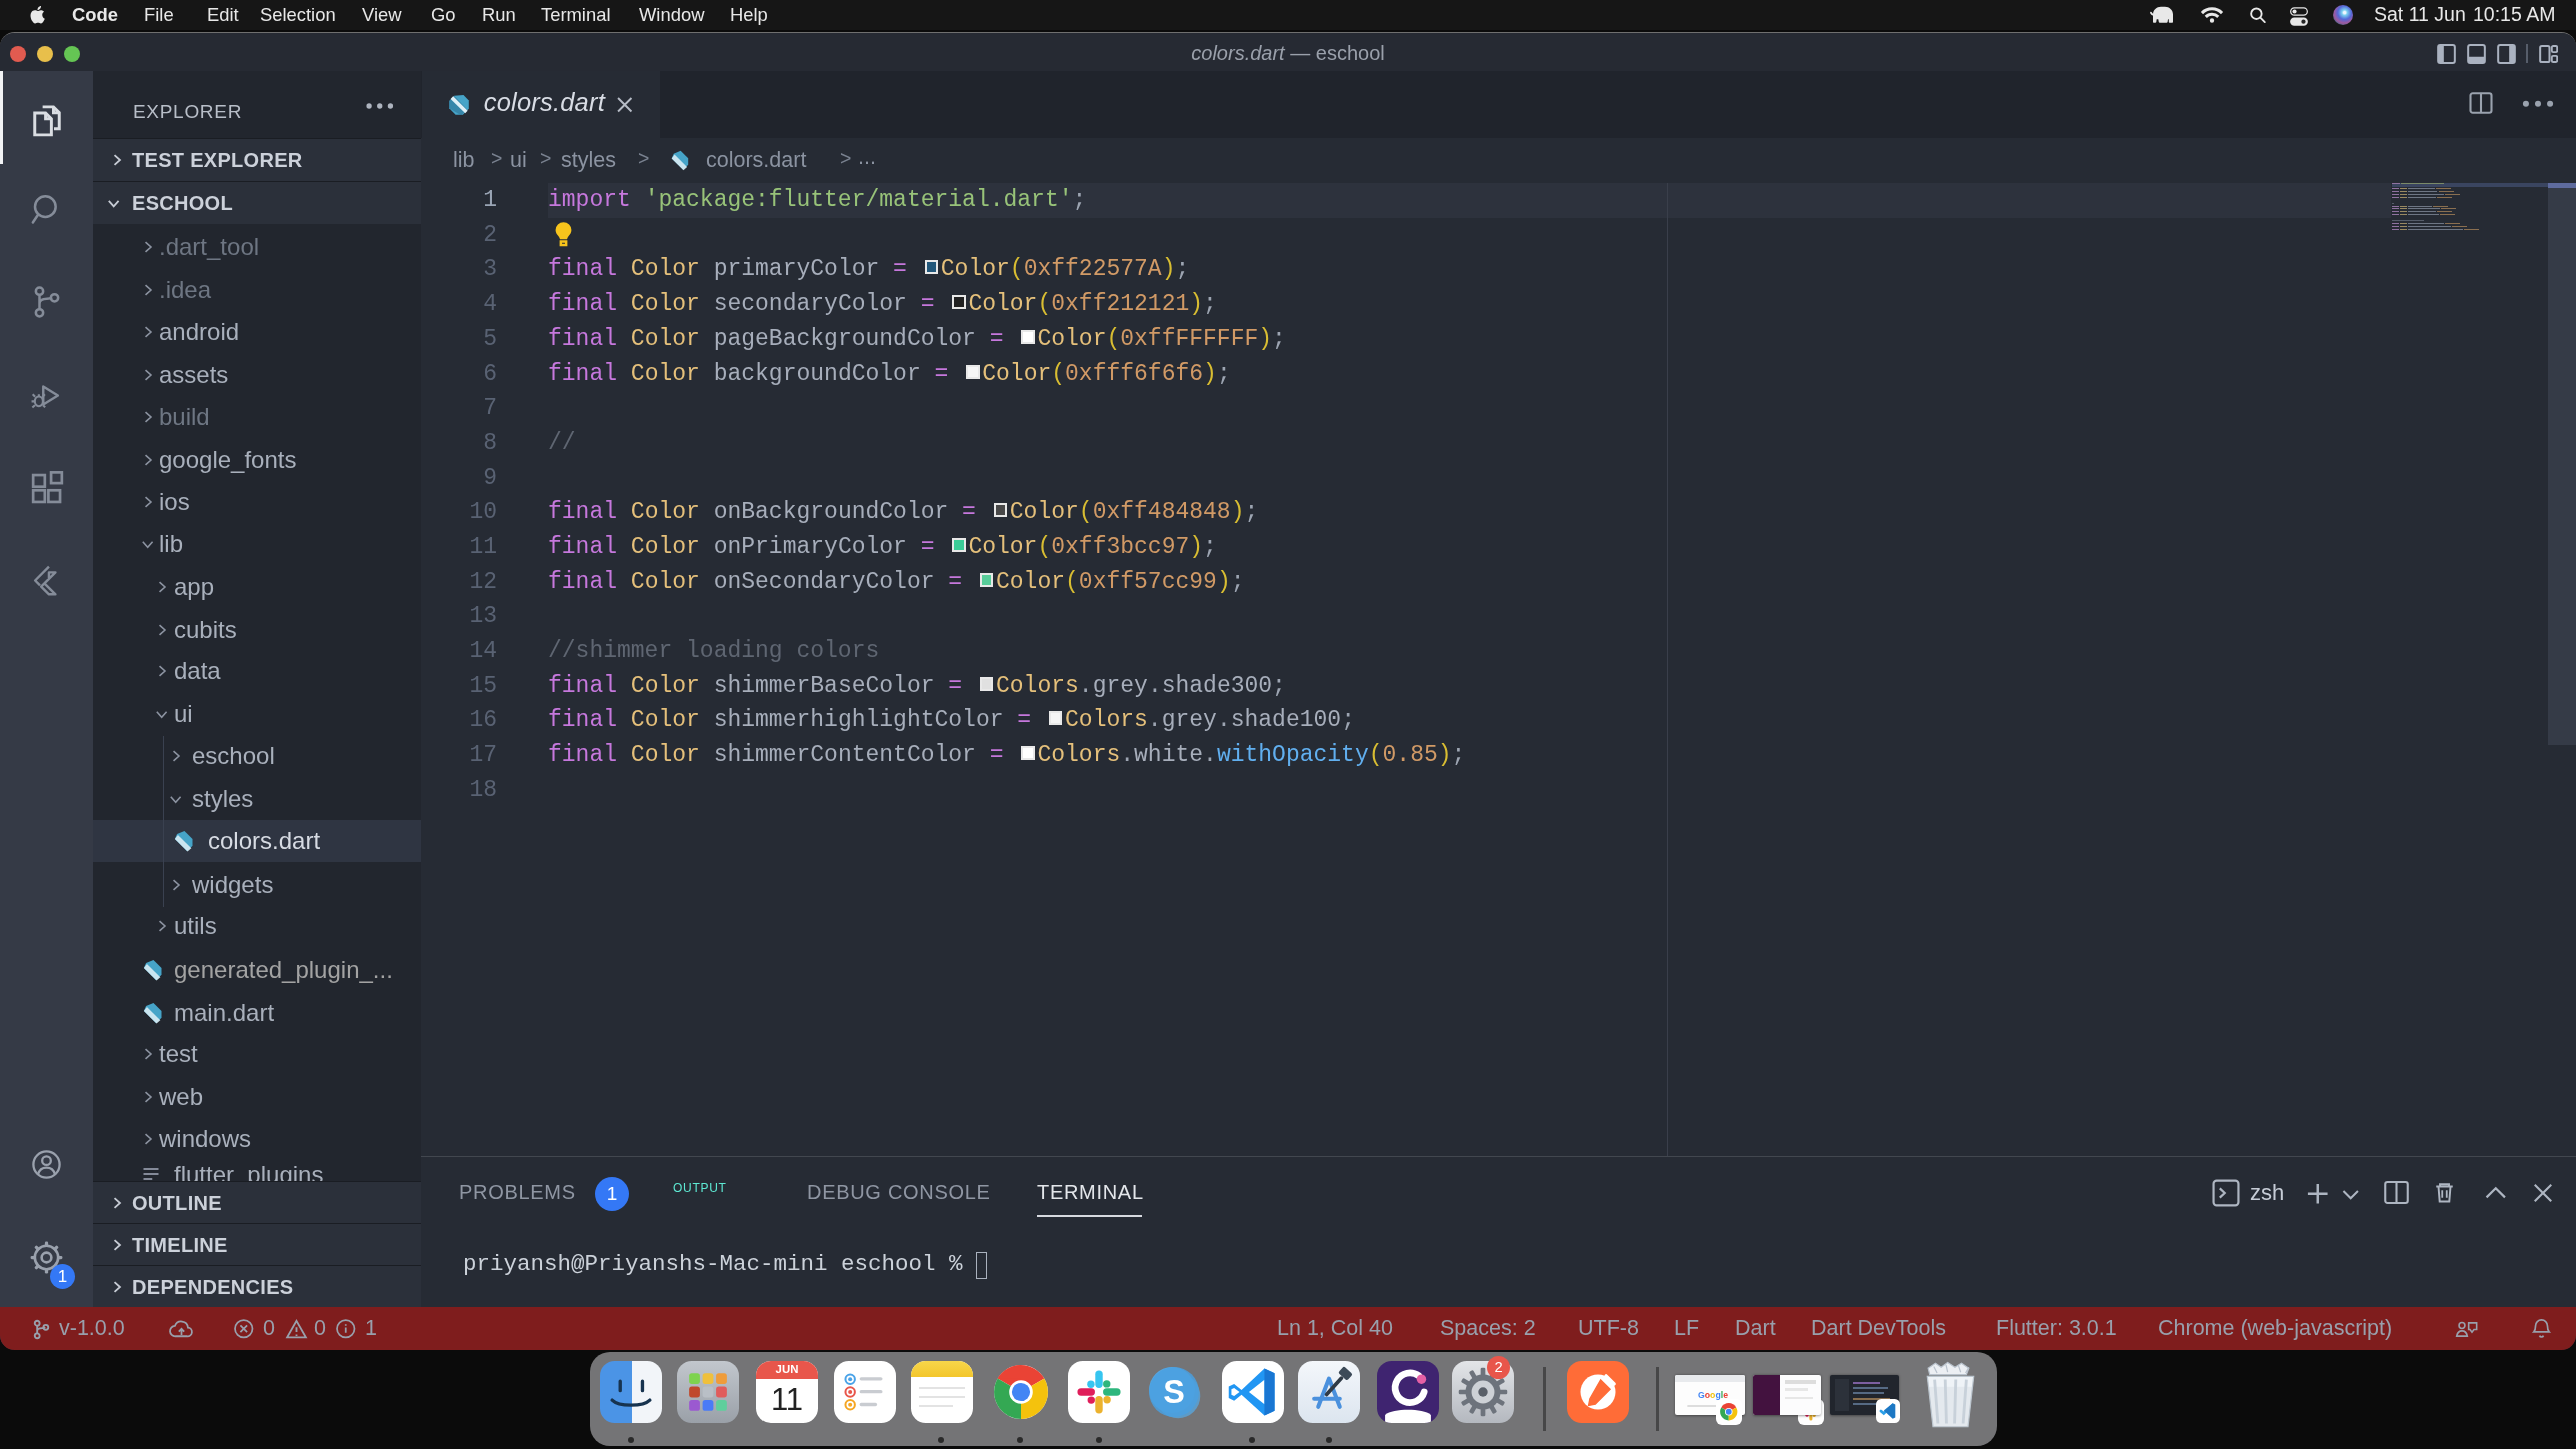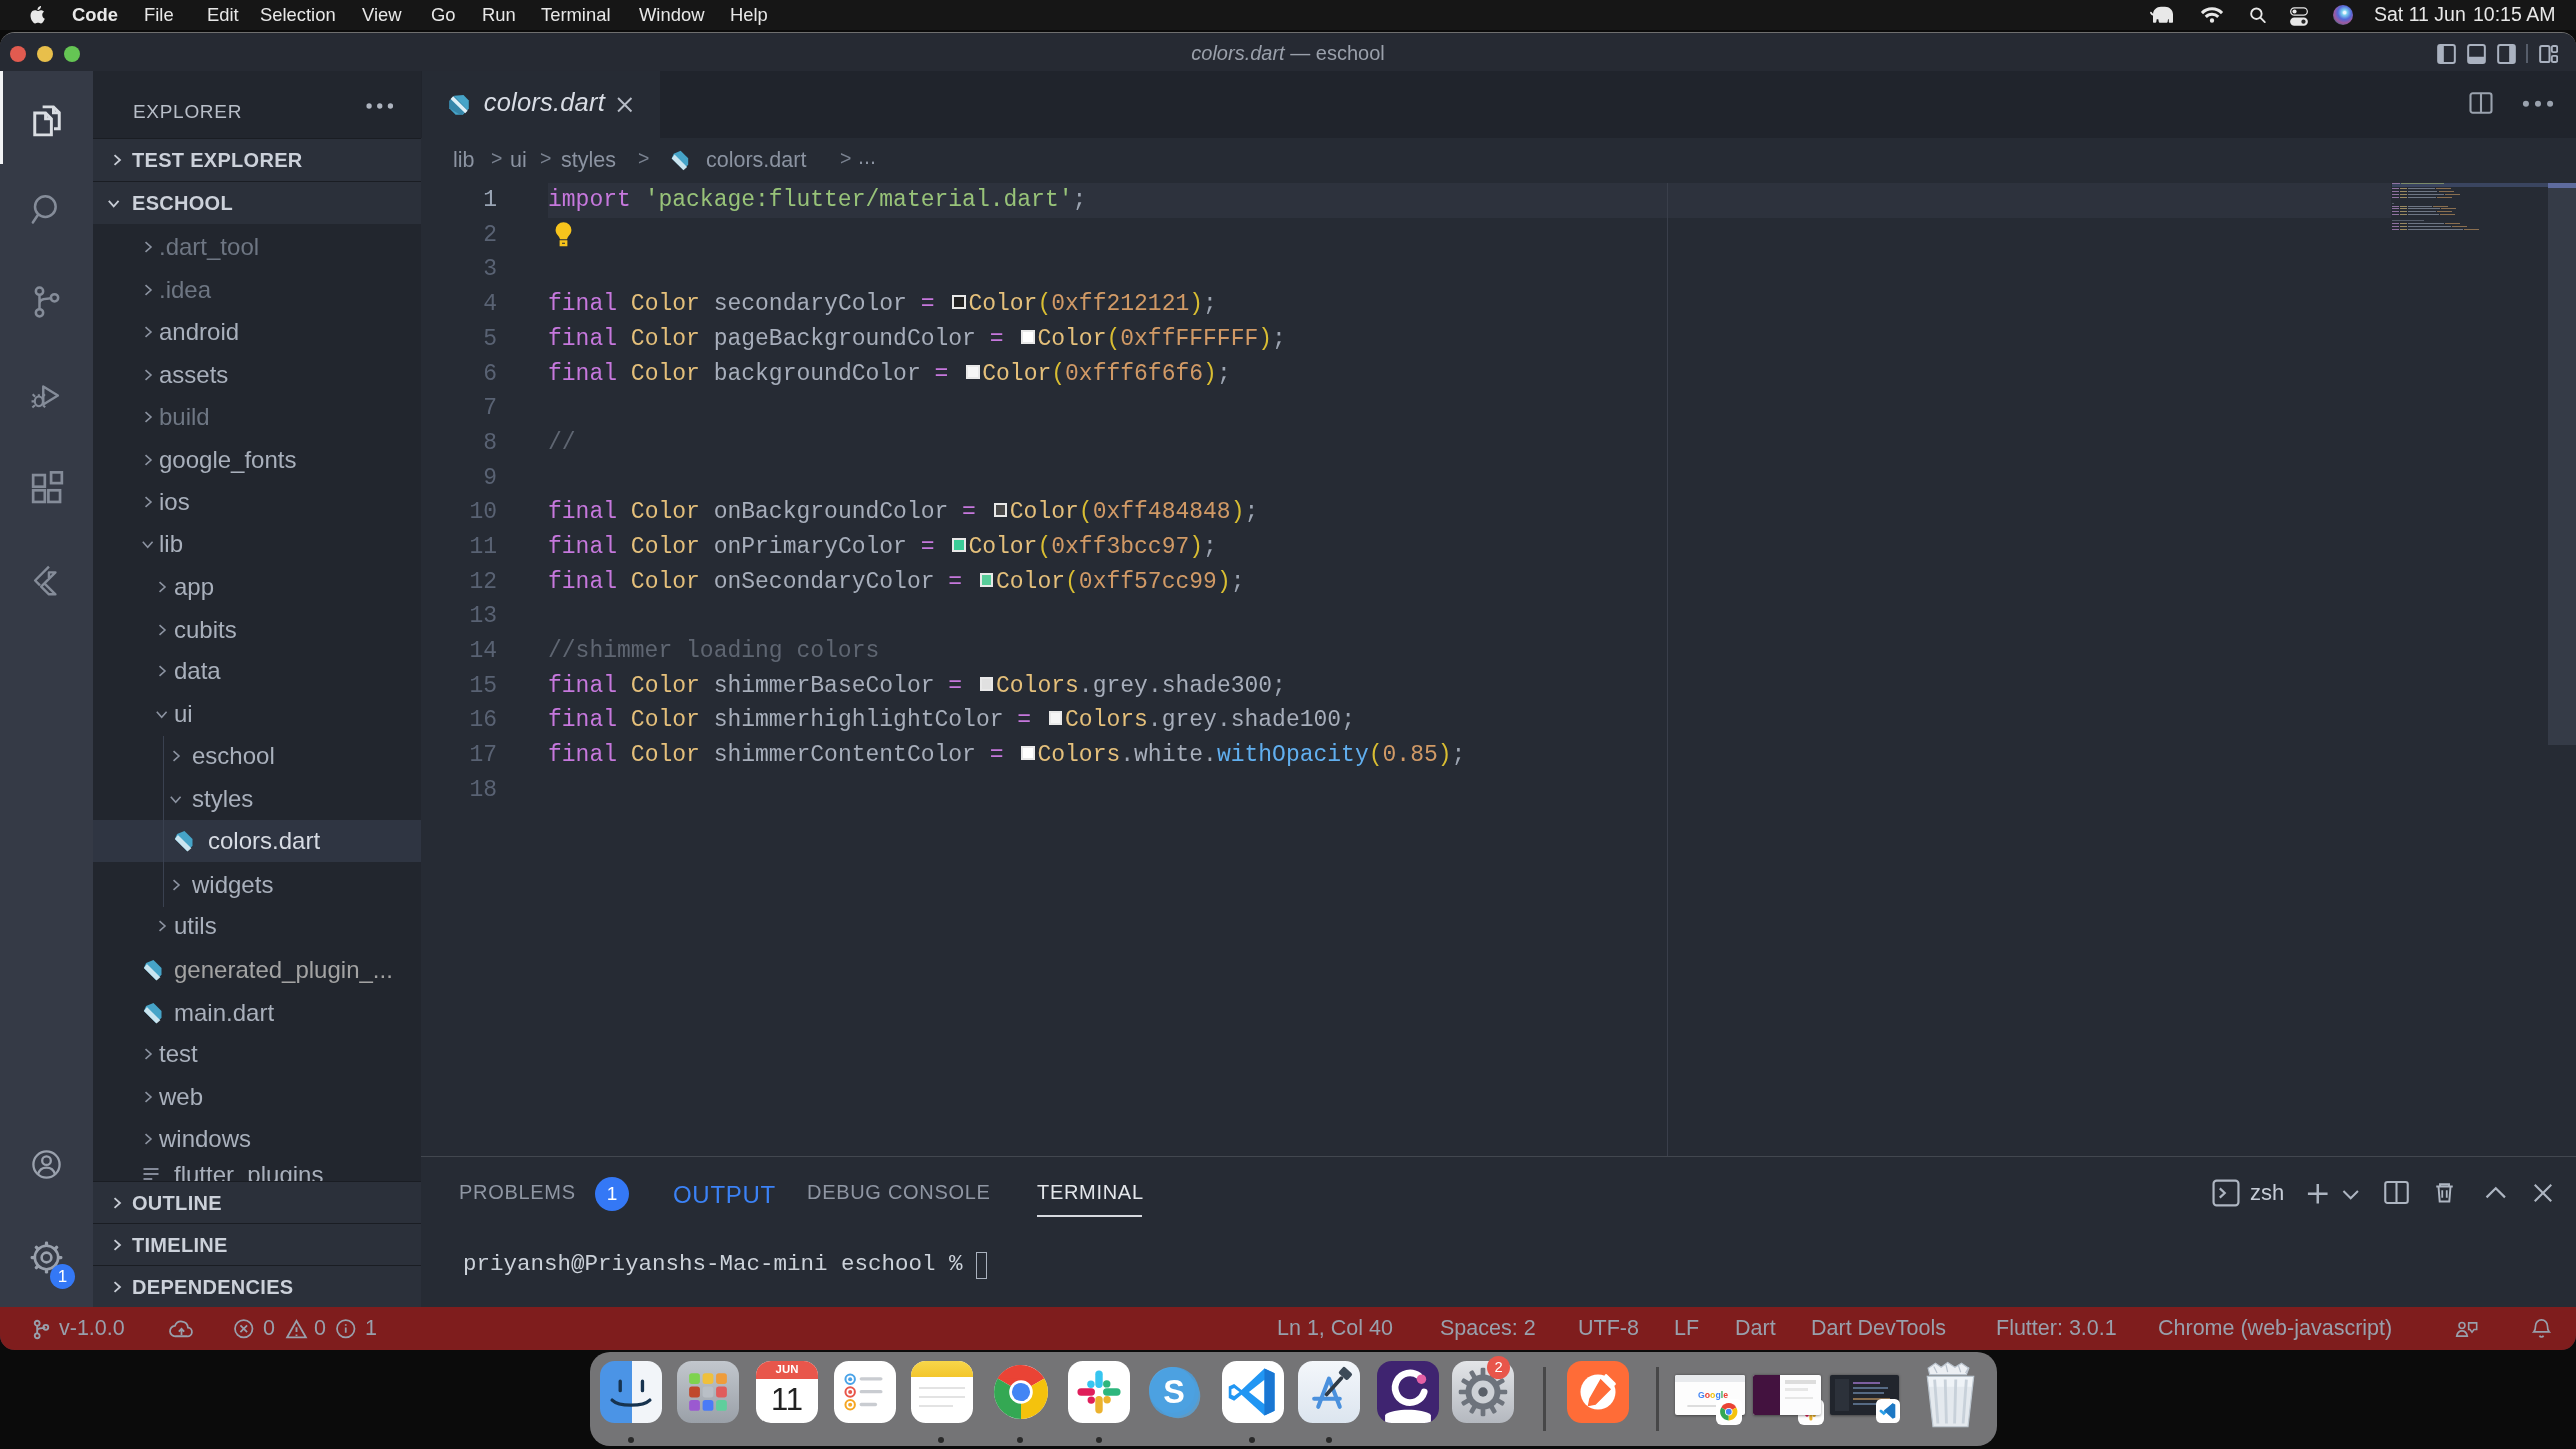--- a/index.html
+++ b/index.html
@@ -403,20 +403,21 @@
   <div id="editor">
     <div class="abs" style="left:127px;top:-0.7px;width:1843px;height:36px;background:#2d323d"></div>
     <div class="abs" style="left:1246px;top:0;width:1.3px;height:973px;background:#3a3f4b"></div>
     <div class="abs" style="left:2127px;top:0;width:27.5px;height:562px;background:#353b47"></div>
     <div class="abs" style="left:1971px;top:-1.3px;width:156px;height:5.4px;background:#3a4560"></div>
     <div class="abs" style="left:2127px;top:-1.3px;width:27.5px;height:6px;background:#5e6b9e"></div>
     <div class="ln" style="top:0.1px;line-height:35px;color:#9aa5b5">1</div>
     <div class="codeline" style="left:127px;top:0.1px"><span class="kw">import</span> <span class="st">'package:flutter/material.dart'</span><span class="pu">;</span></div>
     <div class="ln" style="top:35px;line-height:35px;color:#596273">2</div>
     <div class="ln" style="top:69px;line-height:35px;color:#596273">3</div>
+    <div class="codeline" style="left:127px;top:69px"><span class="kw">final</span> <span class="ty">Color</span> <span class="id">primaryColor</span> <span class="kw">=</span> <span class="sw" style="background:#22577A"></span><span class="ty">Color</span><span class="br">(</span><span class="nu">0xff22577A</span><span class="br">)</span><span class="pu">;</span></div>
     <div class="ln" style="top:104px;line-height:35px;color:#596273">4</div>
     <div class="codeline" style="left:127px;top:104px"><span class="kw">final</span> <span class="ty">Color</span> <span class="id">secondaryColor</span> <span class="kw">=</span> <span class="sw" style="background:#212121"></span><span class="ty">Color</span><span class="br">(</span><span class="nu">0xff212121</span><span class="br">)</span><span class="pu">;</span></div>
     <div class="ln" style="top:139px;line-height:35px;color:#596273">5</div>
     <div class="codeline" style="left:127px;top:139px"><span class="kw">final</span> <span class="ty">Color</span> <span class="id">pageBackgroundColor</span> <span class="kw">=</span> <span class="sw" style="background:#FFFFFF"></span><span class="ty">Color</span><span class="br">(</span><span class="nu">0xffFFFFFF</span><span class="br">)</span><span class="pu">;</span></div>
     <div class="ln" style="top:174px;line-height:35px;color:#596273">6</div>
     <div class="codeline" style="left:127px;top:174px"><span class="kw">final</span> <span class="ty">Color</span> <span class="id">backgroundColor</span> <span class="kw">=</span> <span class="sw" style="background:#f6f6f6"></span><span class="ty">Color</span><span class="br">(</span><span class="nu">0xfff6f6f6</span><span class="br">)</span><span class="pu">;</span></div>
     <div class="ln" style="top:208px;line-height:35px;color:#596273">7</div>
     <div class="ln" style="top:243px;line-height:35px;color:#596273">8</div>
     <div class="codeline" style="left:127px;top:243px"><span class="cm">//</span></div>
     <div class="ln" style="top:278px;line-height:35px;color:#596273">9</div>
@@ -451,21 +452,21 @@
     <div class="abs" style="left:1971px;top:28px;height:1.3px;white-space:nowrap;font-size:0"><span style="display:inline-block;height:1.3px;width:6.7px;background:#8f72a0;margin-right:1.3px"></span><span style="display:inline-block;height:1.3px;width:6.7px;background:#9a8a62;margin-right:1.3px"></span><span style="display:inline-block;height:1.3px;width:28px;background:#6e7684;margin-right:1.3px"></span><span style="display:inline-block;height:1.3px;width:14.8px;background:#8a6f50"></span></div>
     <div class="abs" style="left:1971px;top:31px;height:1.3px;white-space:nowrap;font-size:0"><span style="display:inline-block;height:1.3px;width:6.7px;background:#8f72a0;margin-right:1.3px"></span><span style="display:inline-block;height:1.3px;width:6.7px;background:#9a8a62;margin-right:1.3px"></span><span style="display:inline-block;height:1.3px;width:31px;background:#6e7684;margin-right:1.3px"></span><span style="display:inline-block;height:1.3px;width:14.8px;background:#8a6f50"></span></div>
     <div class="abs" style="left:1971px;top:37px;height:1.3px;white-space:nowrap;font-size:0"><span style="display:inline-block;height:1.3px;width:32px;background:#565d6a"></span></div>
     <div class="abs" style="left:1971px;top:40px;height:1.3px;white-space:nowrap;font-size:0"><span style="display:inline-block;height:1.3px;width:6.7px;background:#8f72a0;margin-right:1.3px"></span><span style="display:inline-block;height:1.3px;width:6.7px;background:#9a8a62;margin-right:1.3px"></span><span style="display:inline-block;height:1.3px;width:36px;background:#6e7684;margin-right:1.3px"></span><span style="display:inline-block;height:1.3px;width:14.8px;background:#8a6f50"></span></div>
     <div class="abs" style="left:1971px;top:43px;height:1.3px;white-space:nowrap;font-size:0"><span style="display:inline-block;height:1.3px;width:6.7px;background:#8f72a0;margin-right:1.3px"></span><span style="display:inline-block;height:1.3px;width:6.7px;background:#9a8a62;margin-right:1.3px"></span><span style="display:inline-block;height:1.3px;width:43px;background:#6e7684;margin-right:1.3px"></span><span style="display:inline-block;height:1.3px;width:14.8px;background:#8a6f50"></span></div>
     <div class="abs" style="left:1971px;top:46px;height:1.3px;white-space:nowrap;font-size:0"><span style="display:inline-block;height:1.3px;width:6.7px;background:#8f72a0;margin-right:1.3px"></span><span style="display:inline-block;height:1.3px;width:6.7px;background:#9a8a62;margin-right:1.3px"></span><span style="display:inline-block;height:1.3px;width:55px;background:#6e7684;margin-right:1.3px"></span><span style="display:inline-block;height:1.3px;width:14.8px;background:#8a6f50"></span></div>
     </div>
   <div id="panel">
     <div class="abs" style="left:38px;top:24px;font-size:20px;color:#8f96a3;letter-spacing:0.7px">PROBLEMS</div>
     <div class="abs" style="left:174px;top:19.5px;width:34px;height:34px;border-radius:50%;background:#3478f6;color:#fff;font-size:19px;text-align:center;line-height:34px">1</div>
-    <div class="abs" style="left:252px;top:24px;font-size:24px;color:#3b82f6;letter-spacing:0.7px">OUTPUT</div>
+    <div class="abs" style="left:252px;top:24px;font-size:12px;color:#5eead4;letter-spacing:0.7px">OUTPUT</div>
     <div class="abs" style="left:386px;top:24px;font-size:20px;color:#8f96a3;letter-spacing:0.7px">DEBUG CONSOLE</div>
     <div class="abs" style="left:616px;top:24px;font-size:20px;color:#e3e6ea;letter-spacing:0.7px">TERMINAL</div>
     <div class="abs" style="left:616px;top:58px;width:105px;height:2px;background:#d7dae0"></div>
     <div class="abs mono" style="left:42px;top:94px;font-size:22.5px;color:#ccd2da;white-space:pre">priyansh@Priyanshs-Mac-mini eschool % </div>
     <div class="abs" style="left:555px;top:95px;width:10.7px;height:27px;border:1.3px solid #aab2be"></div>
     <svg class="abs" style="left:1791px;top:21.5px" width="28" height="28" viewBox="0 0 18 18">
       <rect x="1" y="1" width="16" height="16" rx="2" fill="none" stroke="#aeb6c2" stroke-width="1.4"></rect>
       <path d="M5 6l3.2 3L5 12" fill="none" stroke="#aeb6c2" stroke-width="1.4"></path>
     </svg>
     <div class="abs" style="left:1829px;top:23px;font-size:22px;color:#c6ccd6">zsh</div>

